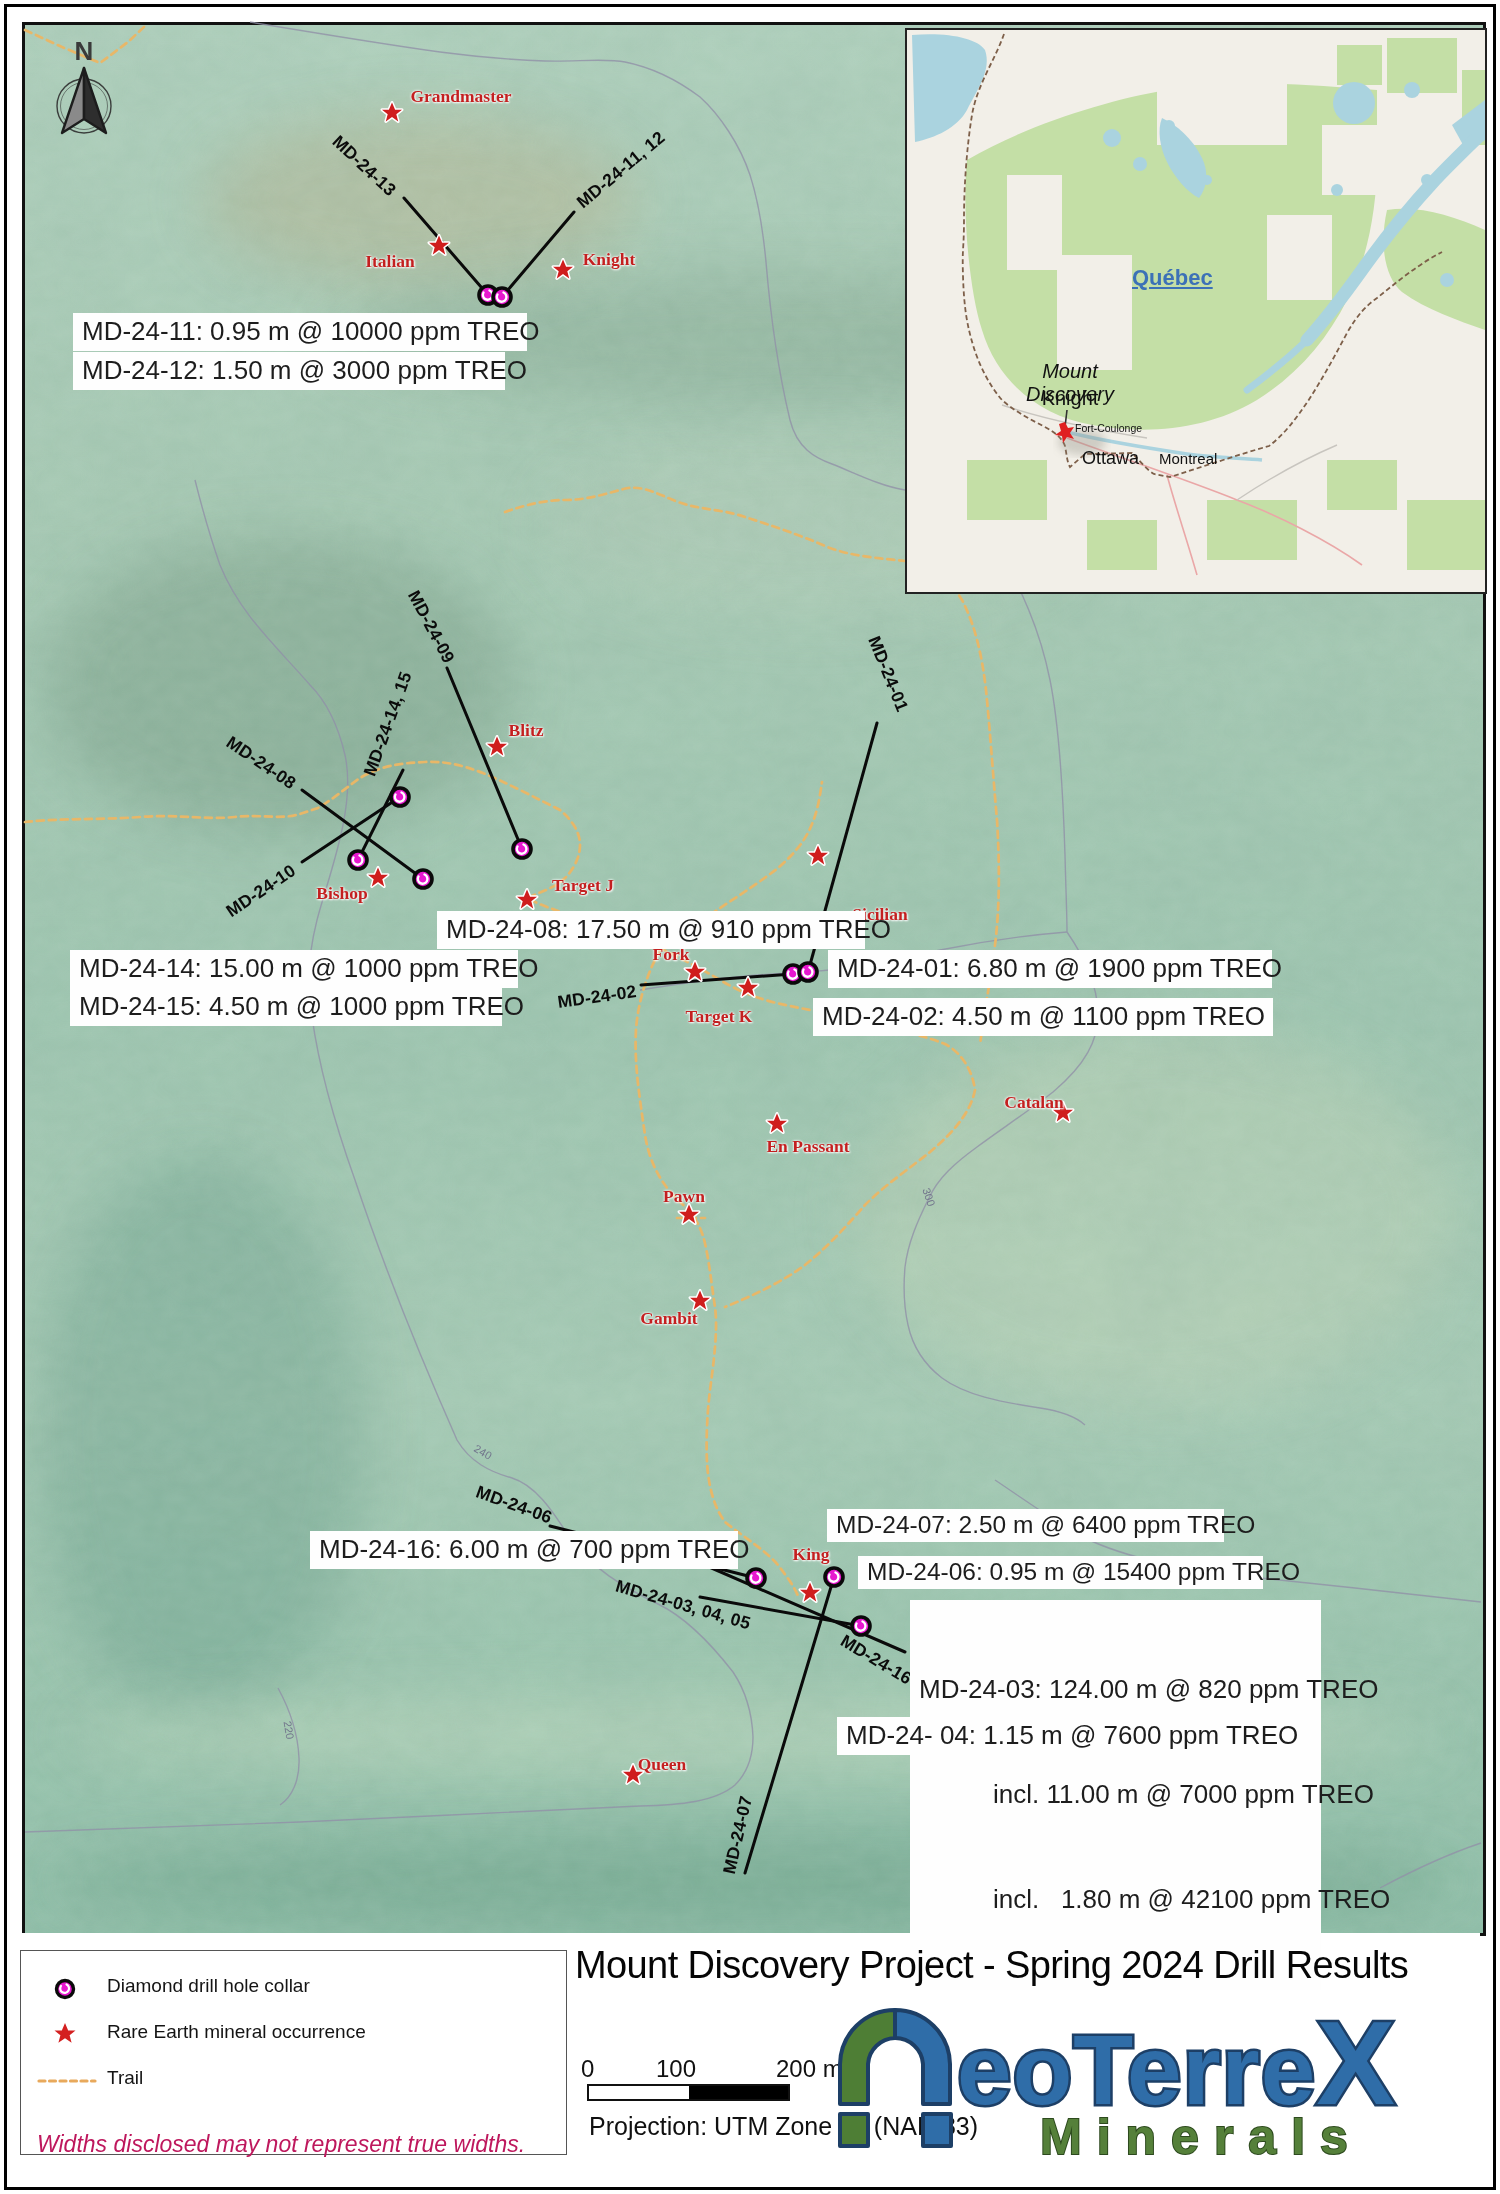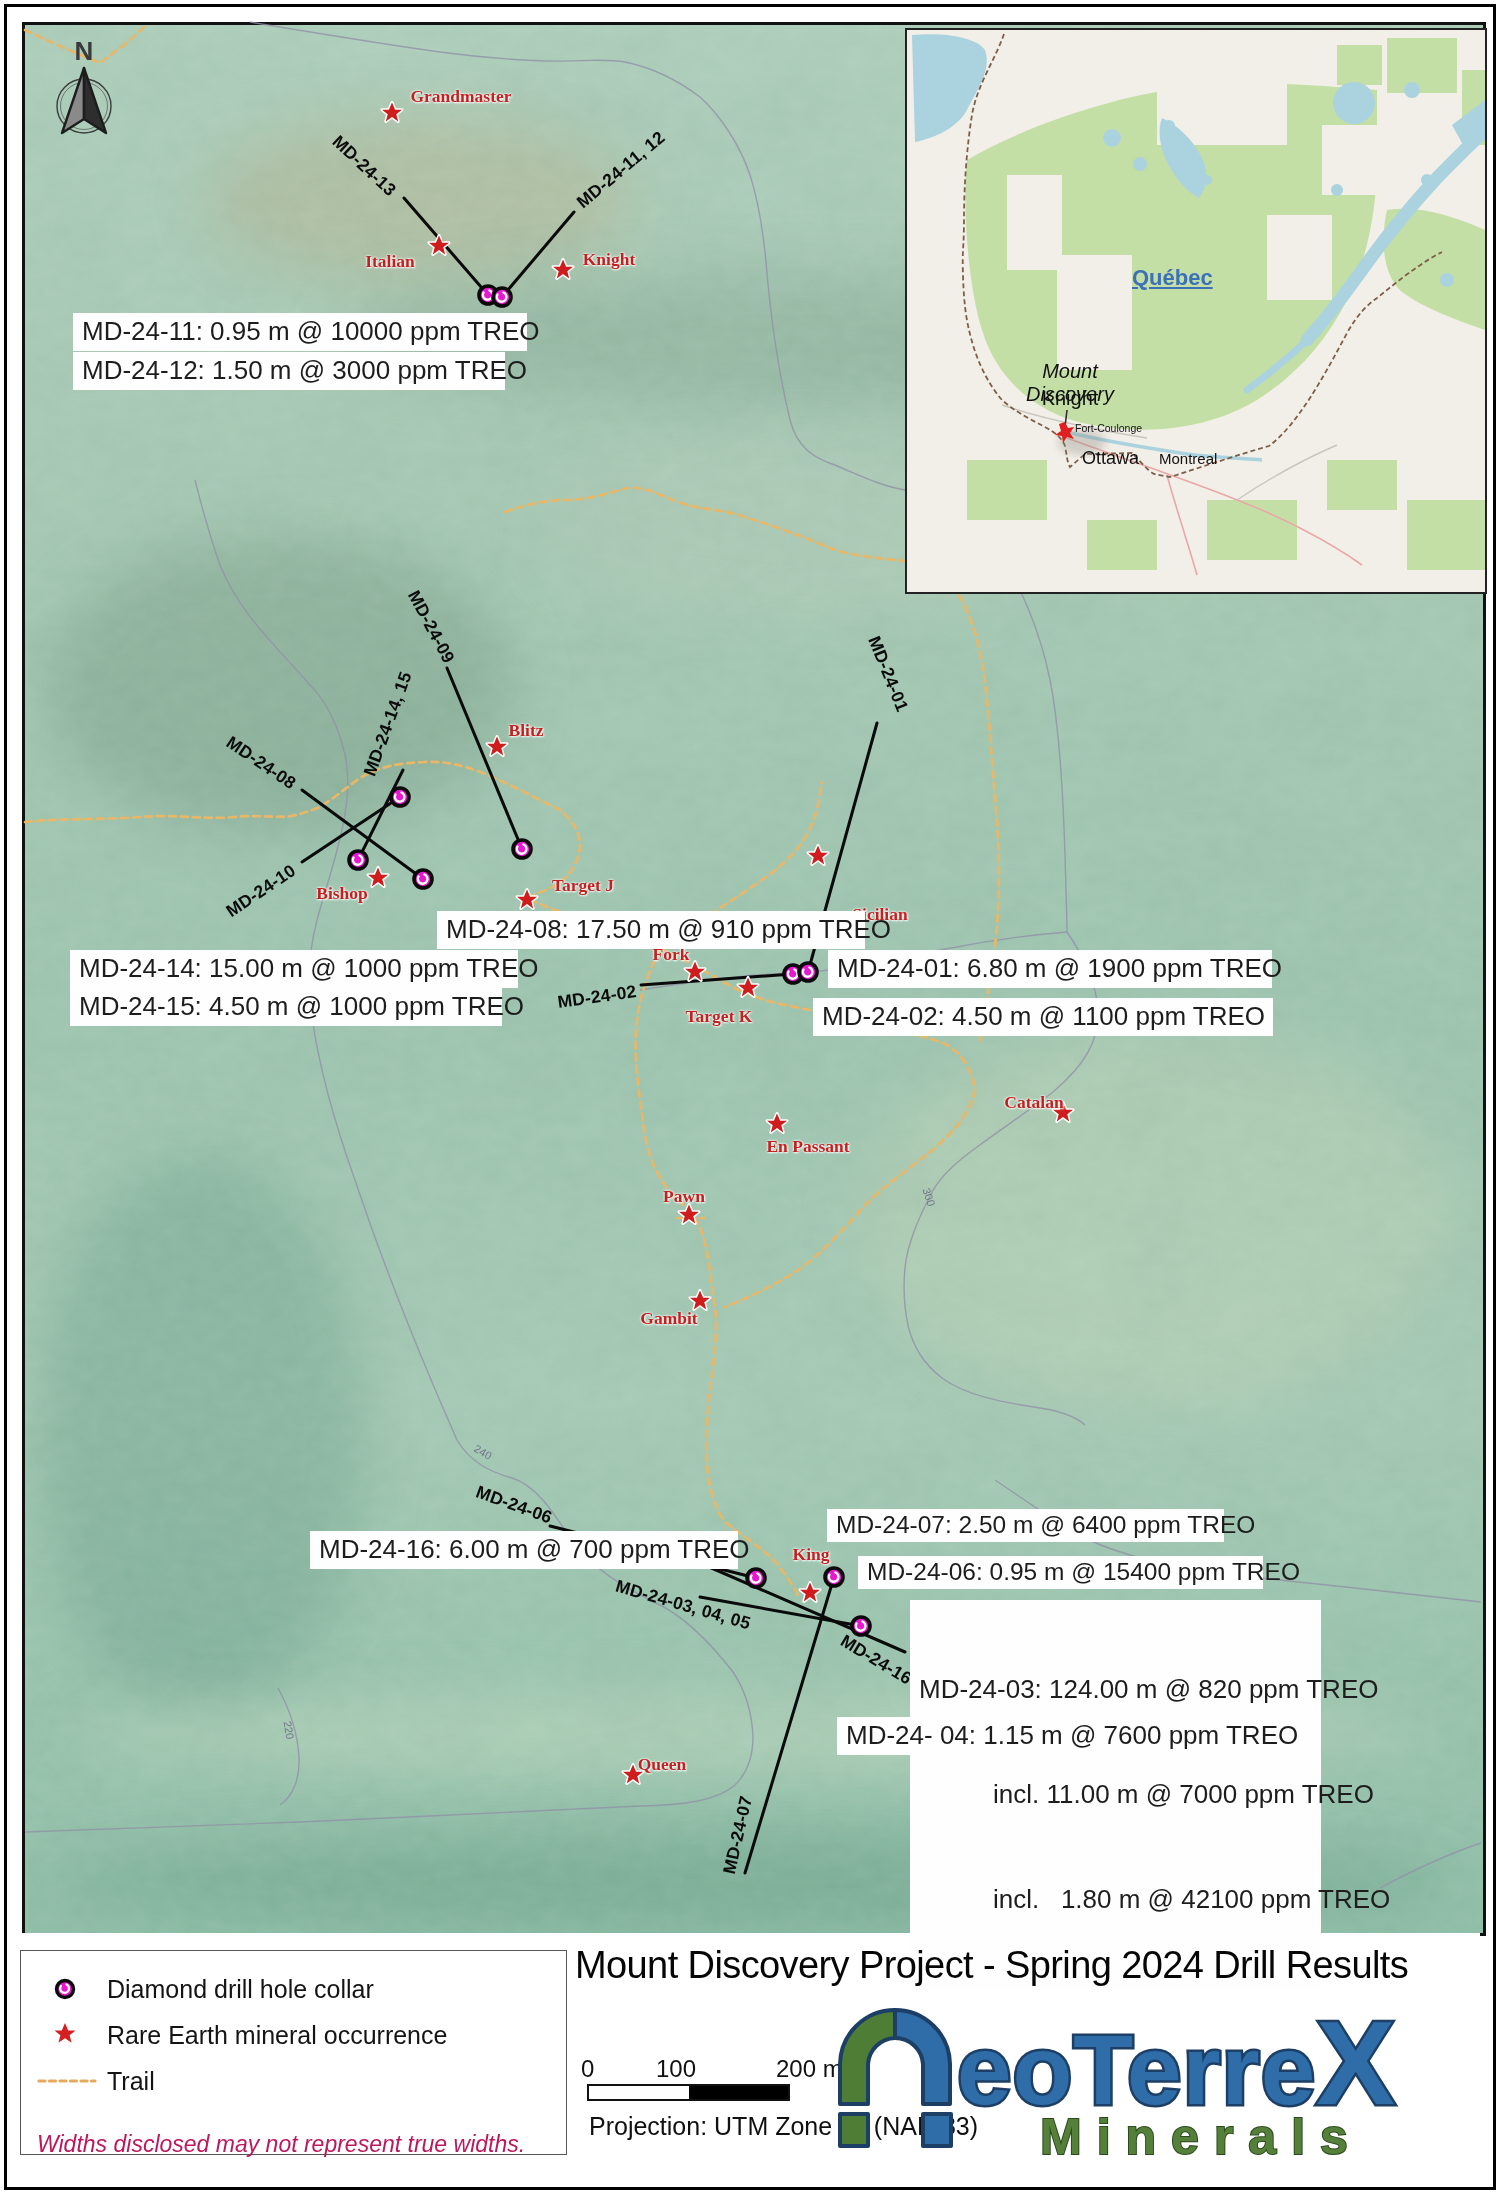--- a/index.html
+++ b/index.html
@@ -17,21 +17,21 @@
   .ctr{transform:translate(-50%,-50%);}
   .cl{z-index:7;font-size:11px;color:#6d6d88;opacity:.9;}
   .rbox{z-index:10;background:#fefefe;color:#1d1d1d;font-size:26px;line-height:33px;padding:2px 9px 3px 9px;white-space:pre;box-sizing:border-box;}
   .rbox.small{font-size:24.5px;line-height:28px;}
   .rbox .bl{white-space:pre;}
   #north-svg{z-index:9;}
   #inset{left:905px;top:28px;width:578px;height:562px;border:2px solid #222;background:#f2efe8;z-index:20;overflow:hidden;}
   #inset .ilabel{position:absolute;color:#111;z-index:5;}
   #bottom-panel{left:22px;top:1933px;width:1458px;height:240px;background:#fff;z-index:5;}
   #legend-box{left:20px;top:1950px;width:545px;height:203px;border:1.5px solid #555;background:#fff;z-index:12;}
-  .leg-label{position:absolute;left:86px;font-size:25px;color:#141414;white-space:nowrap;text-align:right;}
+  .leg-label{position:absolute;left:86px;font-size:19px;color:#141414;white-space:nowrap;text-align:right;}
   #legend-note{position:absolute;left:16px;top:152px;font-style:italic;font-size:23px;color:#be185d;white-space:nowrap;margin-top:28px;}
   #map-title{left:575px;top:1944px;width:912px;font-size:38px;letter-spacing:-.6px;color:#060606;text-align:left;z-index:12;white-space:nowrap;}
   .scale-num{position:absolute;font-size:24px;color:#111;z-index:12;}
   #scalebar{left:587px;top:2084px;width:199px;height:13px;border:2px solid #111;background:#fff;z-index:12;}
   #scalebar .half{position:absolute;right:0;top:0;width:50%;height:100%;background:#000;}
   #projection{left:589px;top:2112px;font-size:25px;color:#101010;z-index:12;white-space:nowrap;}
   #logo-svg{left:830px;top:2002px;z-index:12;}
 </style>
 </head>
 <body>

